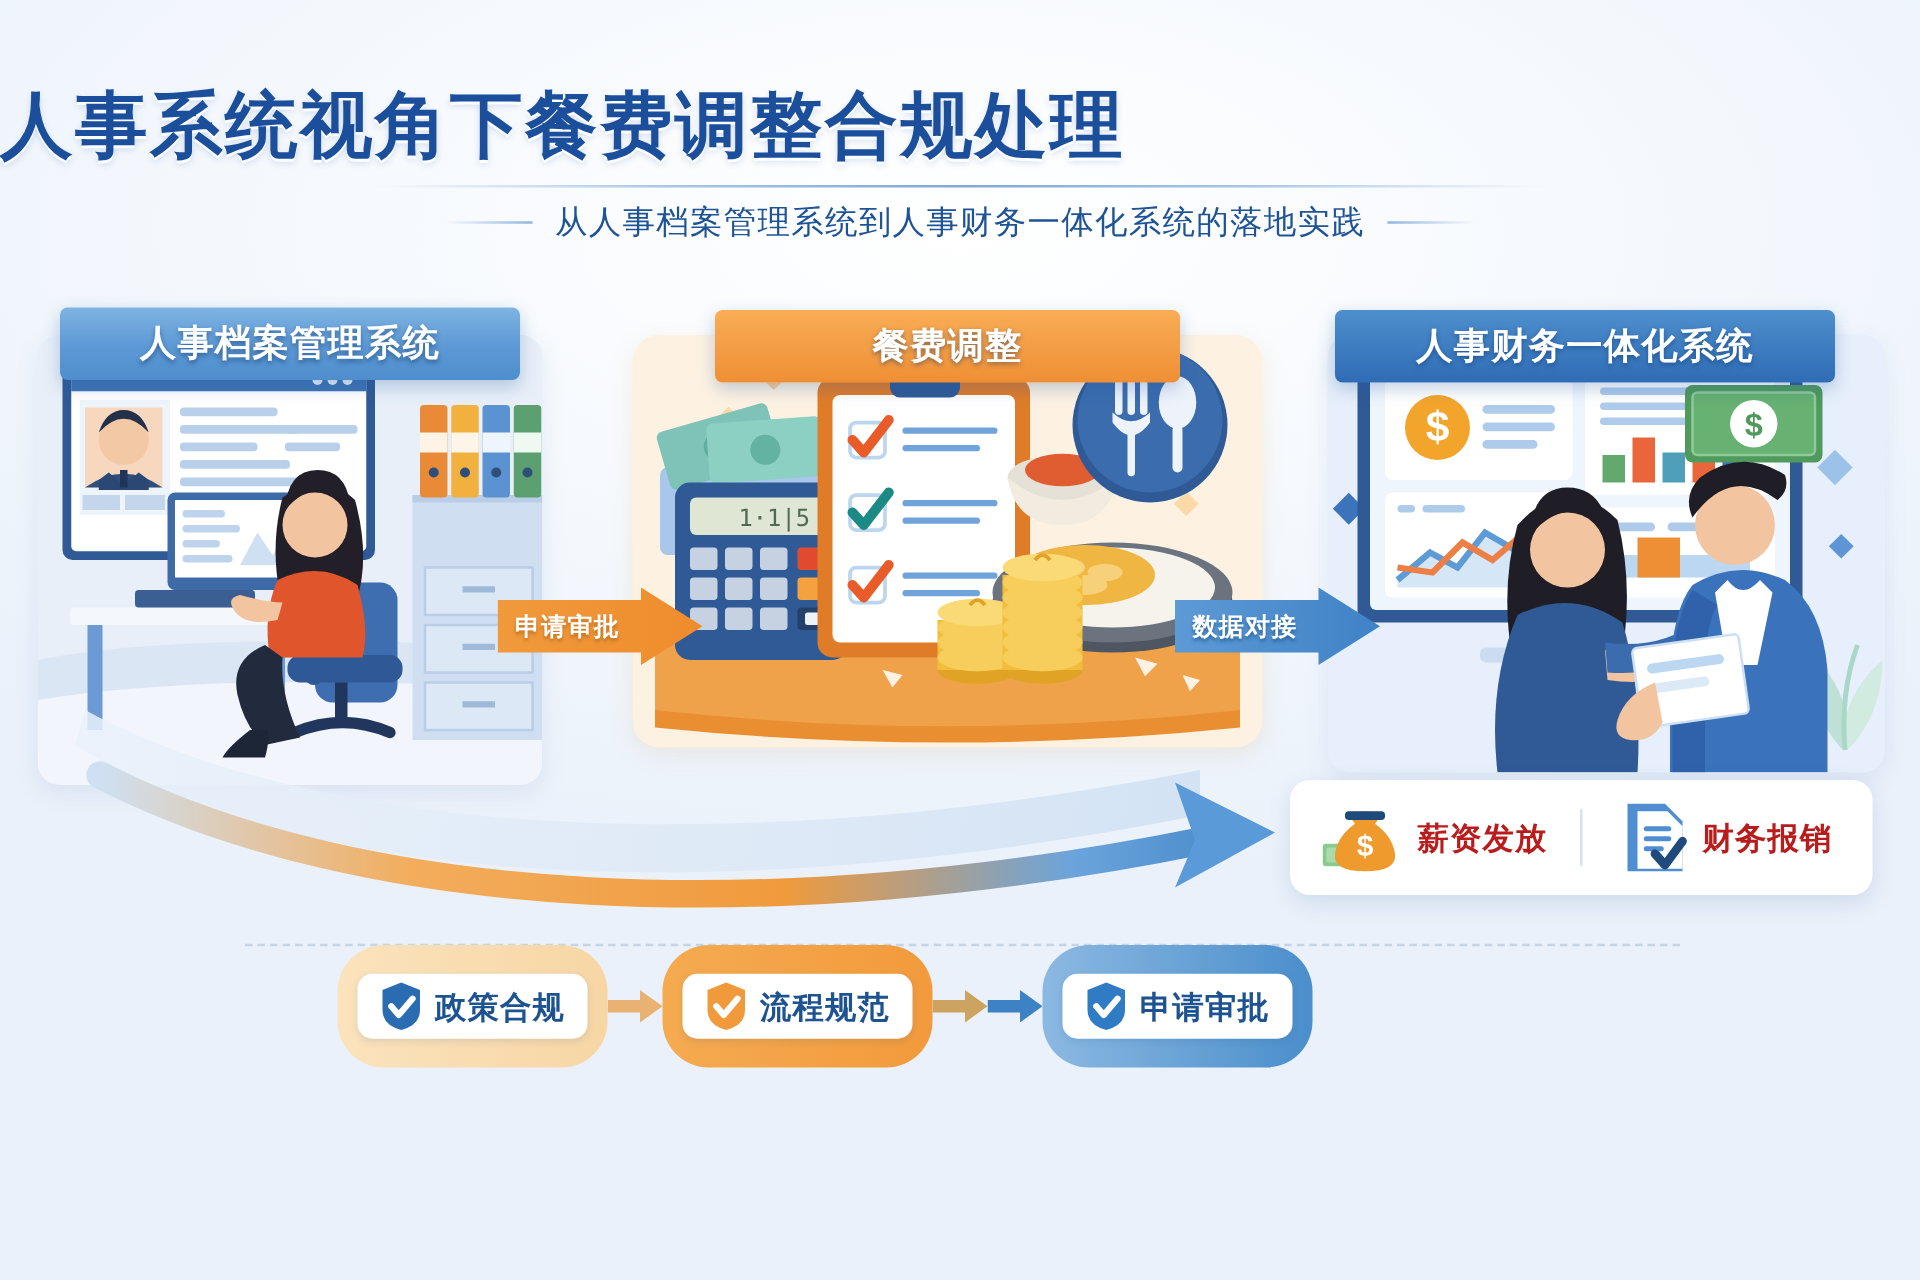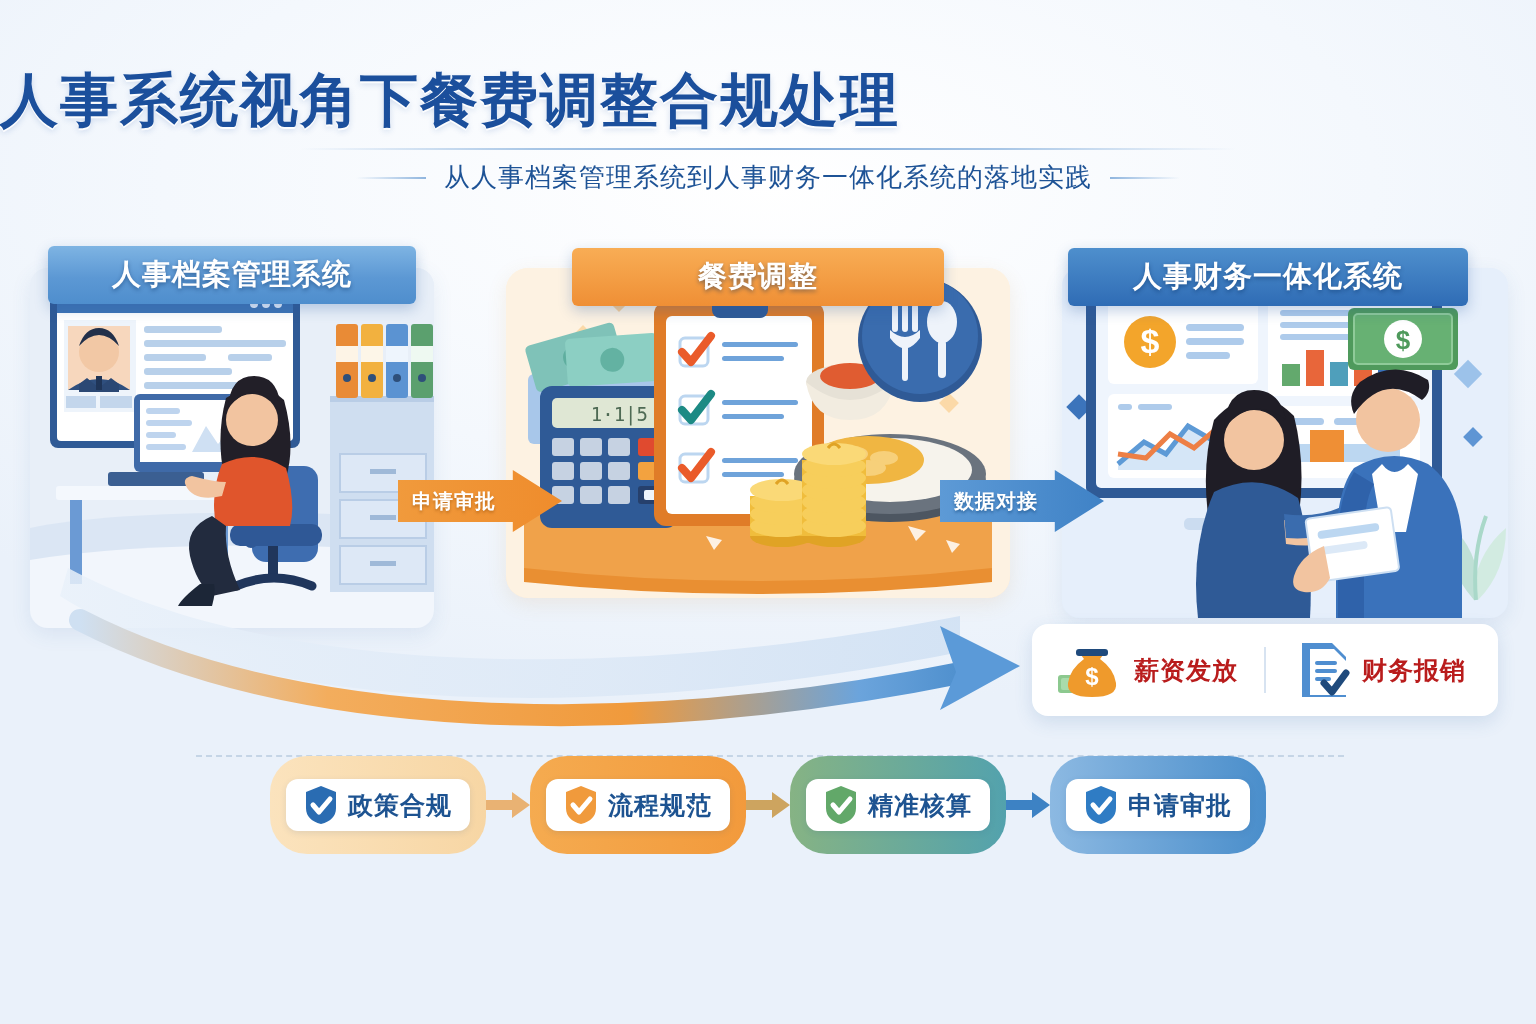--- a/index.html
+++ b/index.html
@@ -530,29 +530,20 @@
           <path d="M17,1 l15,6 v16 q0,12 -15,16 q-15,-4 -15,-16 v-16 Z" fill="#f09a3c"></path>
           <path d="M9,20 l6,7 l11,-13" stroke="#ffffff" stroke-width="5" fill="none" stroke-linecap="round" stroke-linejoin="round"></path>
         </svg>
         <span class="chip-label">流程规范</span>
       </div>
     </div>
     <svg class="chip-link" viewBox="0 0 44 26">
       <path d="M0,8 h26 v-8 l18,13 l-18,13 v-8 h-26 Z" fill="#cda45f"></path>
     </svg>
 
-    <div class="chip-outer chip-c3">
-      <div class="chip-inner">
-        <svg class="shield" viewBox="0 0 34 40">
-          <path d="M17,1 l15,6 v16 q0,12 -15,16 q-15,-4 -15,-16 v-16 Z" fill="#62a869"></path>
-          <path d="M9,20 l6,7 l11,-13" stroke="#ffffff" stroke-width="5" fill="none" stroke-linecap="round" stroke-linejoin="round"></path>
-        </svg>
-        <span class="chip-label">精准核算</span>
-      </div>
-    </div>
     <svg class="chip-link" viewBox="0 0 44 26">
       <path d="M0,8 h26 v-8 l18,13 l-18,13 v-8 h-26 Z" fill="#3d82c4"></path>
     </svg>
 
     <div class="chip-outer chip-c4">
       <div class="chip-inner">
         <svg class="shield" viewBox="0 0 34 40">
           <path d="M17,1 l15,6 v16 q0,12 -15,16 q-15,-4 -15,-16 v-16 Z" fill="#2f7cc4"></path>
           <path d="M9,20 l6,7 l11,-13" stroke="#ffffff" stroke-width="5" fill="none" stroke-linecap="round" stroke-linejoin="round"></path>
         </svg>

